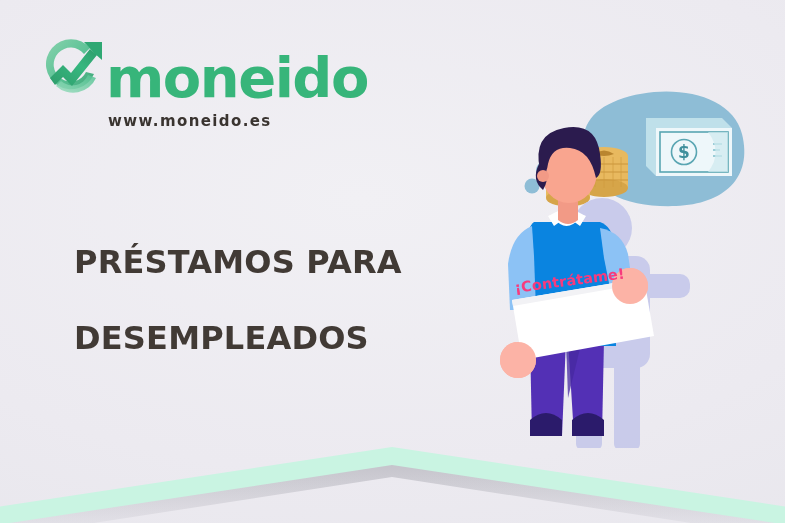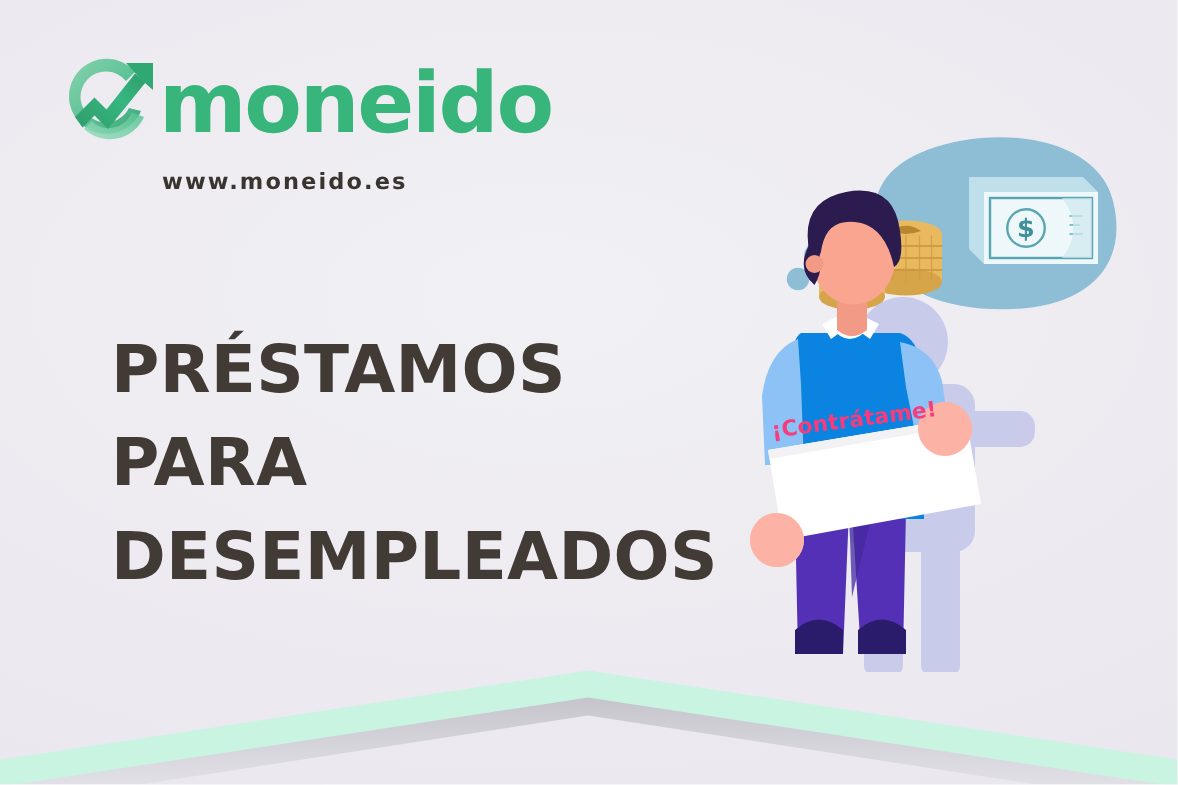--- a/index.html
+++ b/index.html
@@ -26,21 +26,21 @@
 
   
   .logo-block {
     position: absolute;
     left: 36px;
     top: 34px;
     width: 330px;
   }
   .logo-row {
     display: flex;
-    align-items: center;
+    align-items: flex-end;
     height: 72px;
   }
   .logo-mark {
     width: 76px;
     height: 72px;
     flex: 0 0 76px;
     position: relative;
   }
   .logo-word {
     font-size: 56px;
@@ -58,30 +58,30 @@
     font-weight: bold;
     color: #3a3430;
     letter-spacing: 1.4px;
     font-family: "DejaVu Sans", sans-serif;
   }
 
   
   .headline {
     position: absolute;
     left: 74px;
-    top: 216px;
+    top: 240px;
     width: 420px;
-    font-size: 44px;
+    font-size: 32px;
     font-weight: bold;
     line-height: 1.42;
     color: #413a35;
     letter-spacing: 0.2px;
     font-family: "DejaVu Sans", sans-serif;
   }
-  .headline .l2 { display: block; }
+  .headline .l2 { display: block; margin-top: 31px; }
 
   
   .chevron-wrap {
     position: absolute;
     left: 0;
     right: 0;
     bottom: 0;
     height: 110px;
     overflow: hidden;
   }

